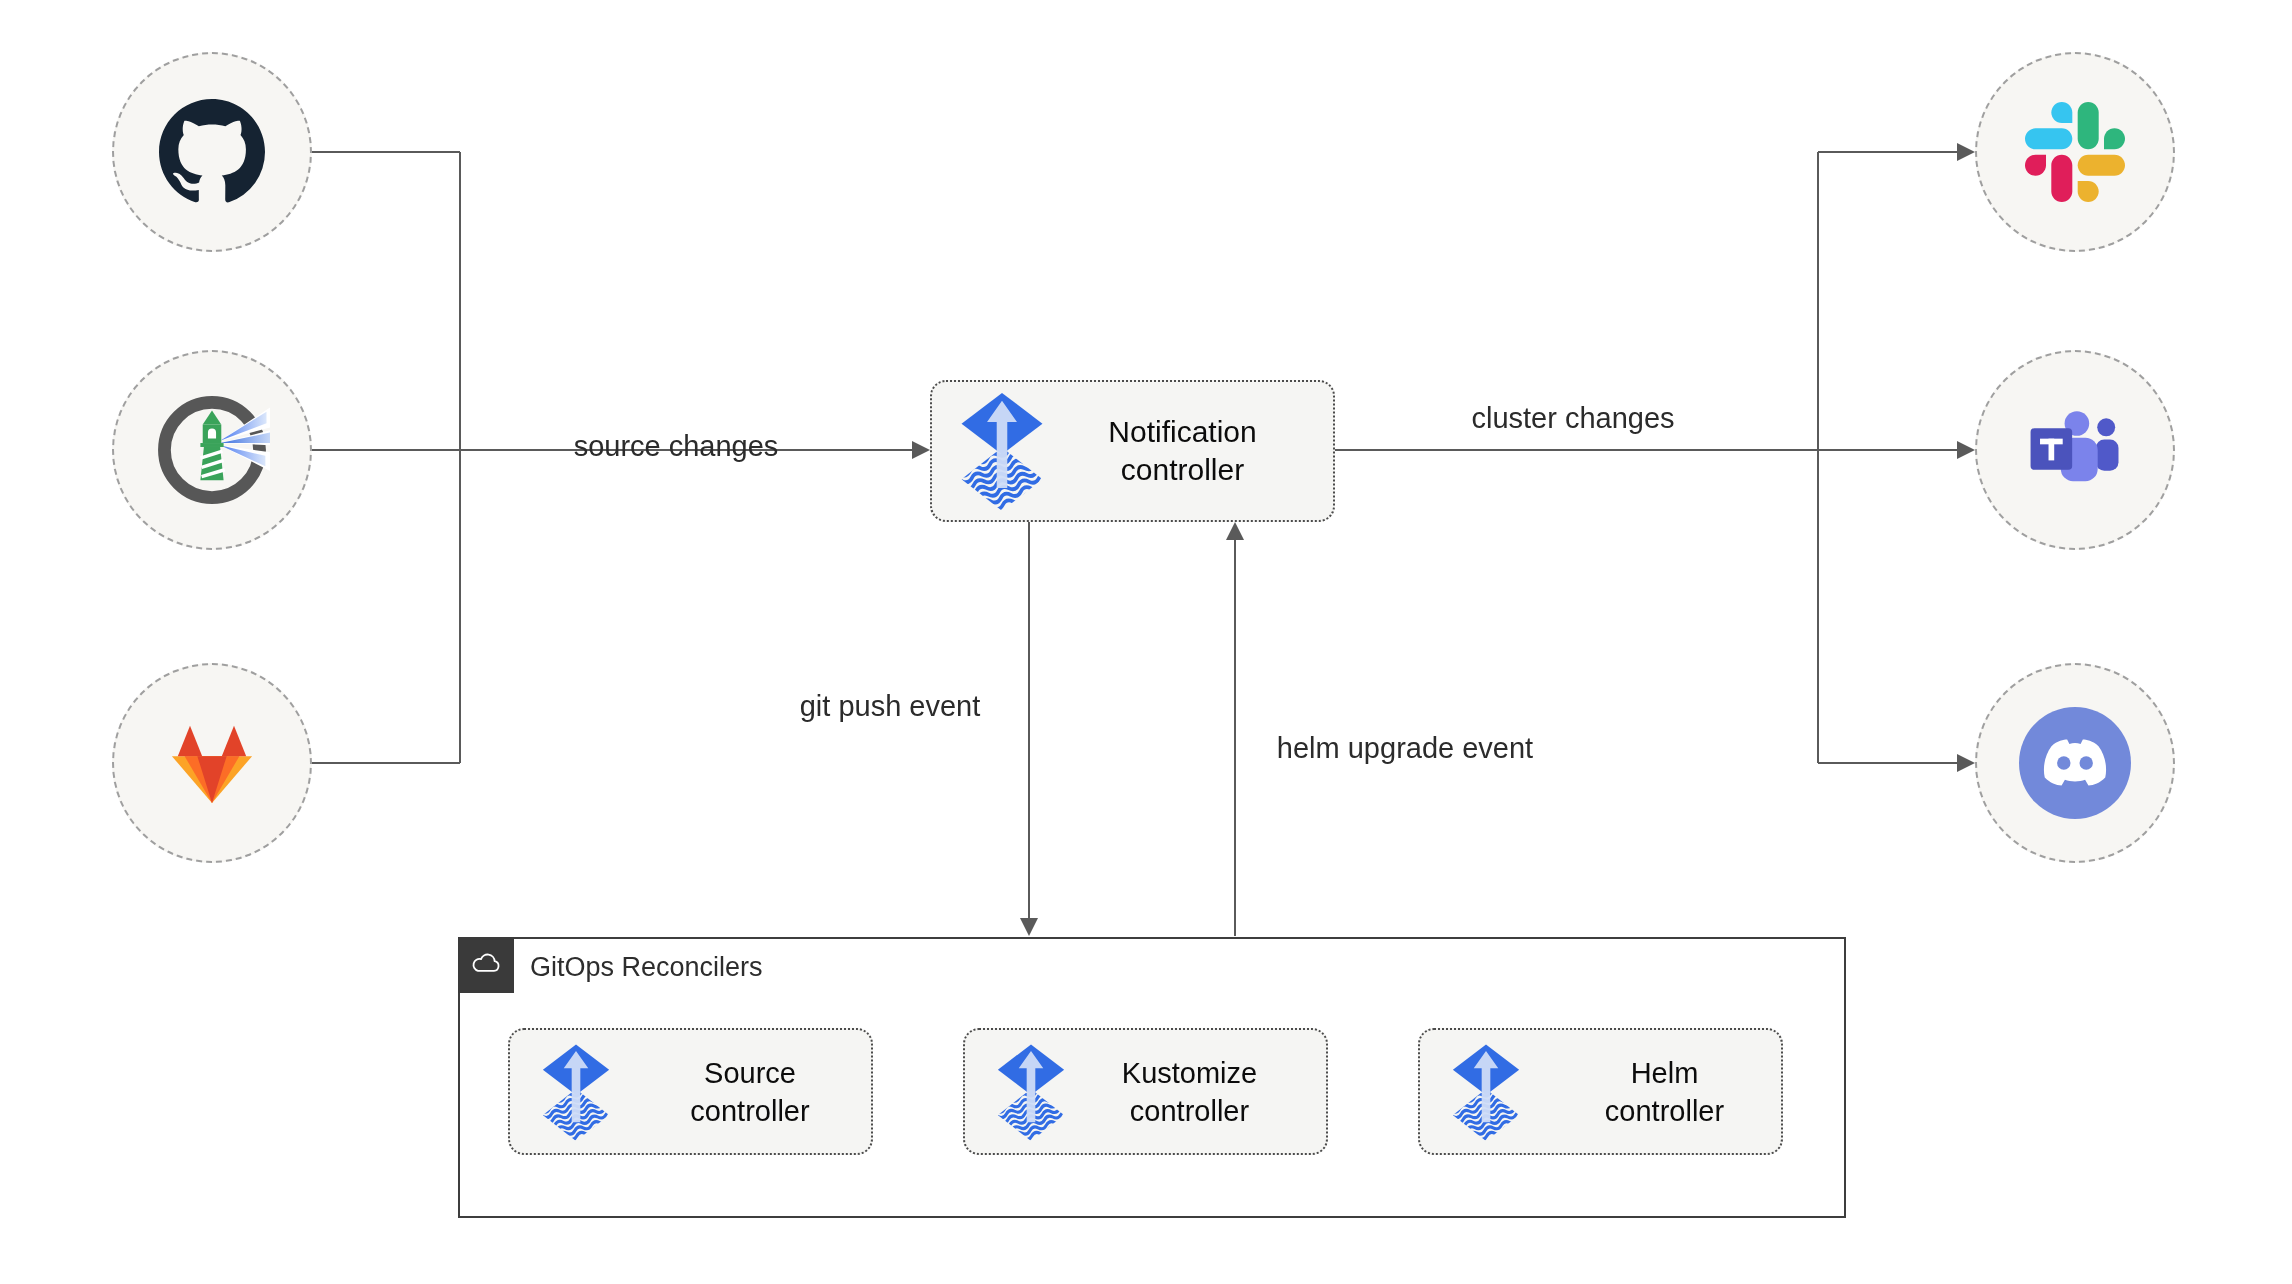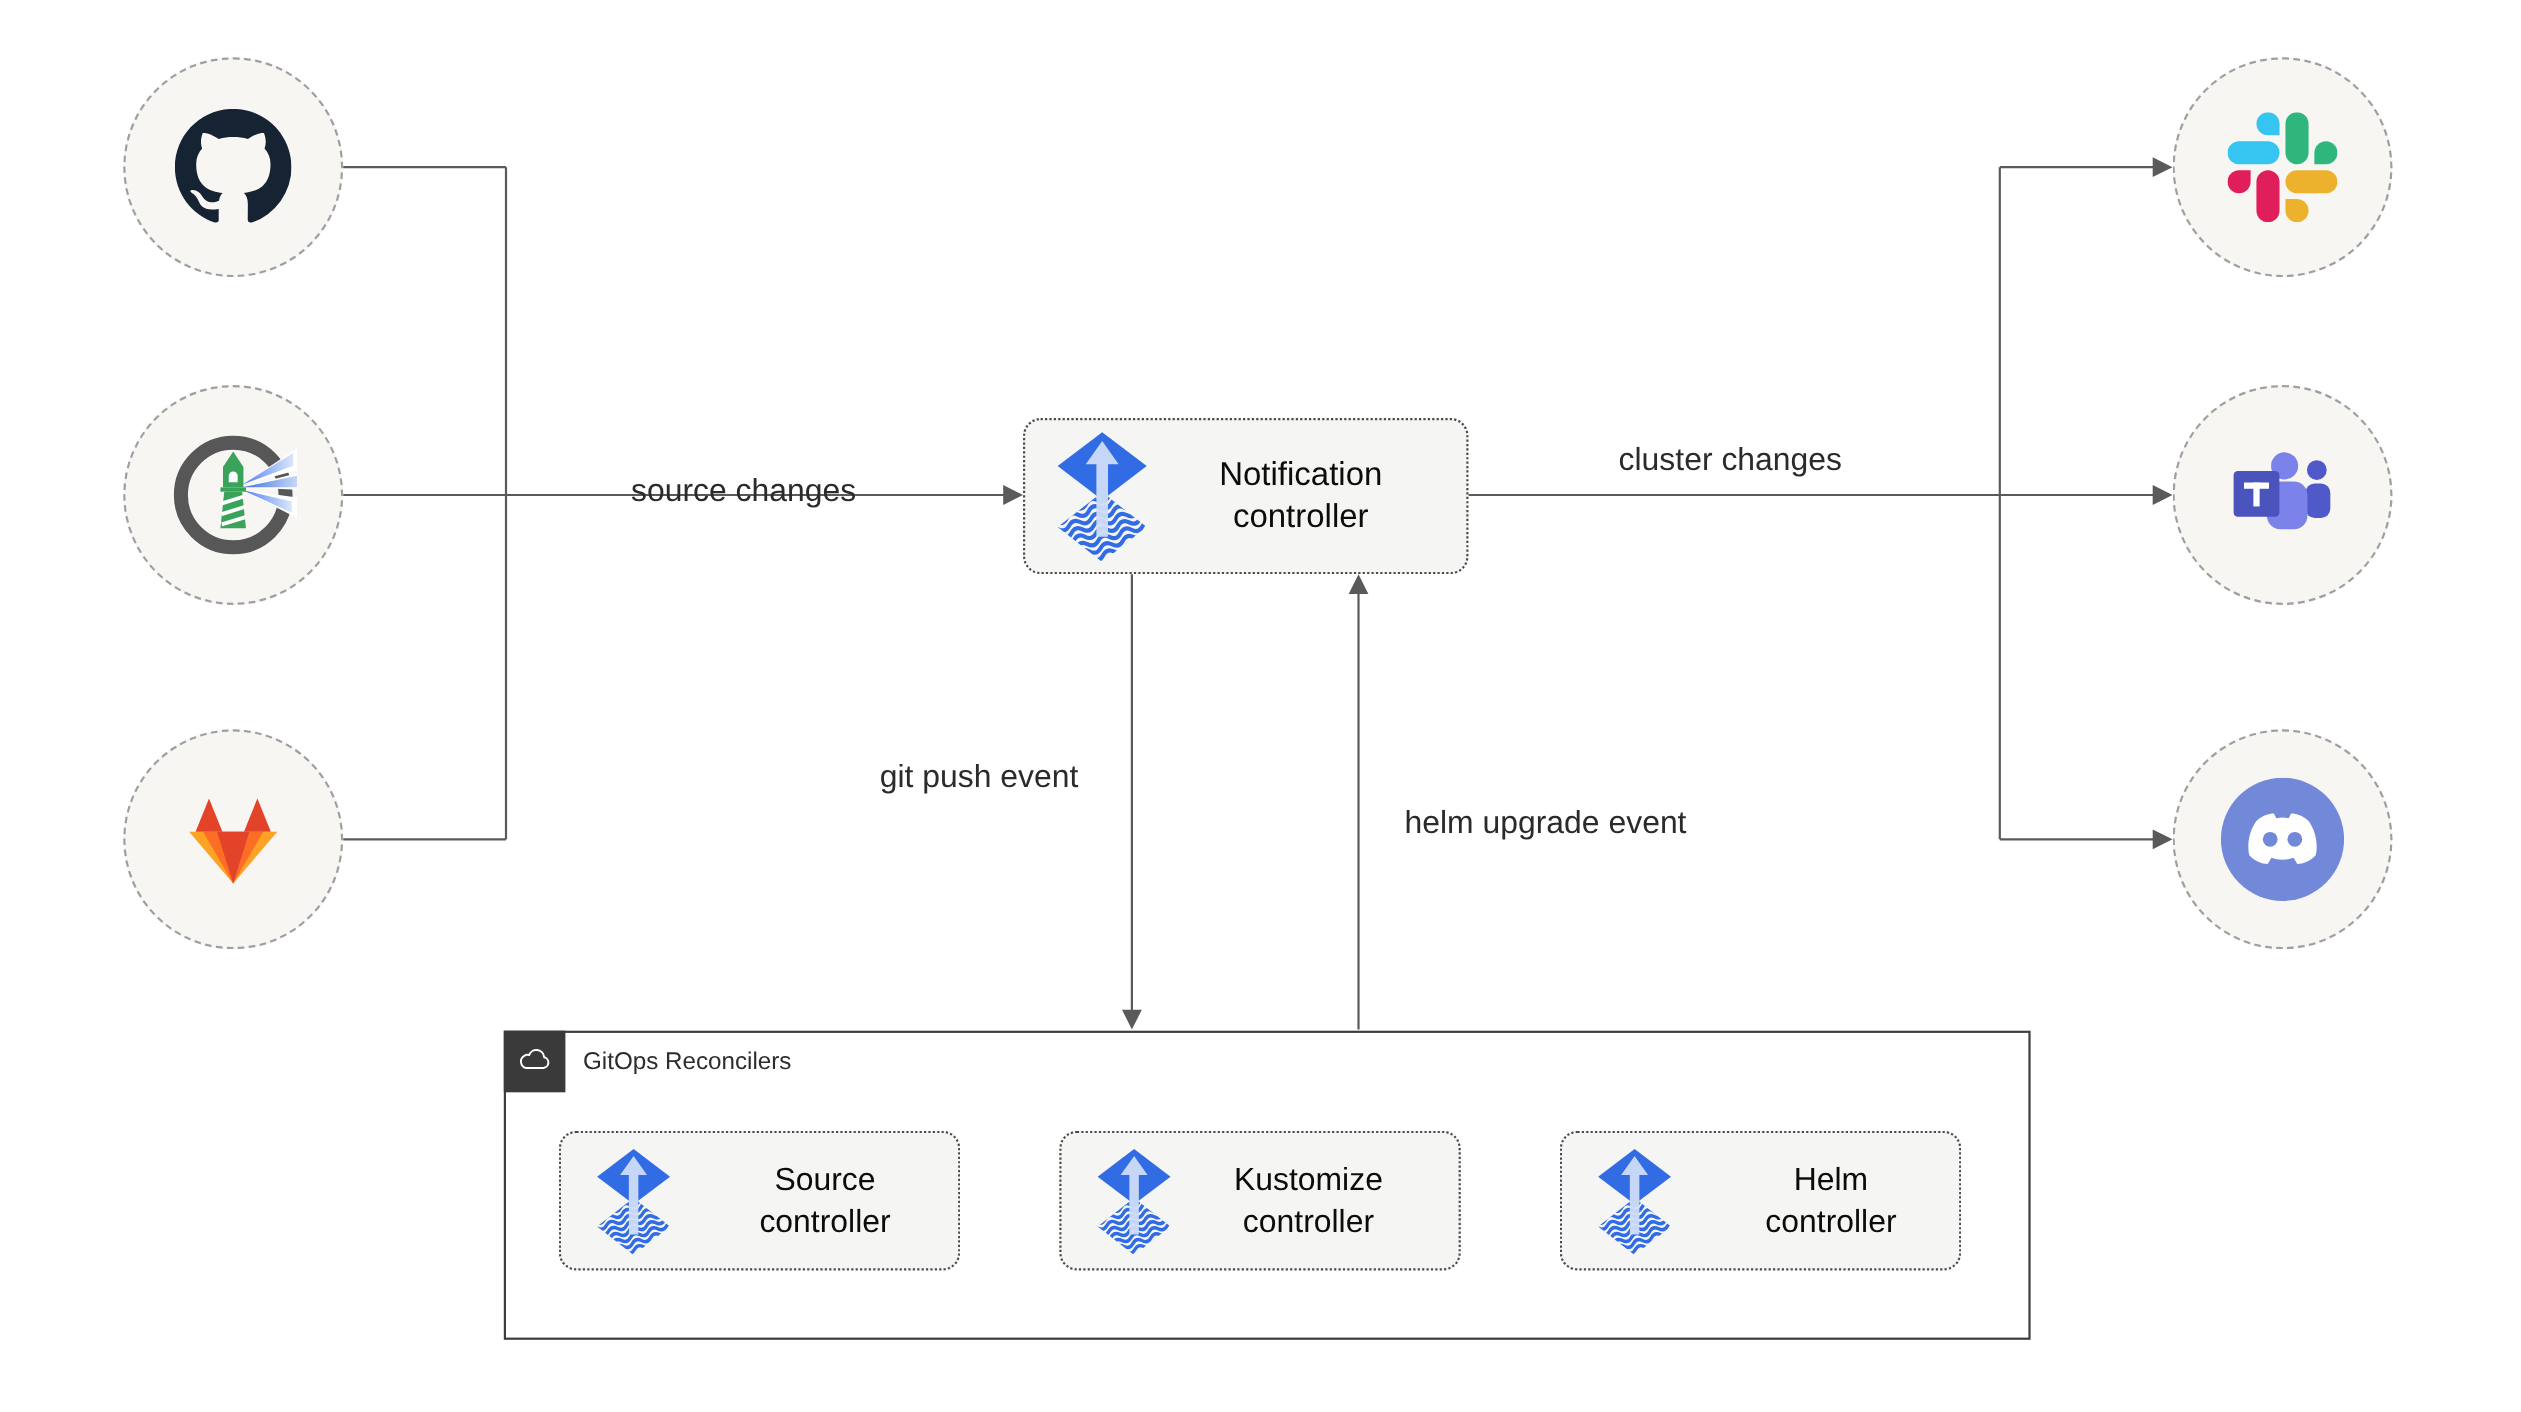--- a/index.html
+++ b/index.html
@@ -19,21 +19,21 @@
   .ctrl-label{flex:1 1 auto;text-align:center;color:#0c0c0c;
     font-size:29px;line-height:38px;white-space:pre-line;padding-right:14px;}
 
   .notif-box{left:930px;top:380px;width:405px;height:142px;padding-left:26px;}
   .notif-box .ctrl-label{font-size:30px;}
 
   .gitops-box{position:absolute;left:458px;top:937px;width:1388px;height:281px;
     border:2px solid #3d3d3d;box-sizing:border-box;background:#ffffff;}
   .gitops-badge{position:absolute;left:-2px;top:-2px;width:56px;height:56px;
     background:#3a3a3a;display:flex;align-items:center;justify-content:center;}
-  .gitops-title{position:absolute;left:70px;top:13px;font-size:22px;color:#2d2d2d;}
+  .gitops-title{position:absolute;left:70px;top:13px;font-size:27px;color:#2d2d2d;}
 
   .inner-box{top:1028px;width:365px;height:127px;padding-left:30px;}
 
   .edge-label{position:absolute;width:320px;text-align:center;color:#2b2b2b;
     font-size:29px;white-space:nowrap;}
 </style>
 </head>
 <body>
 
 <div class="page">

